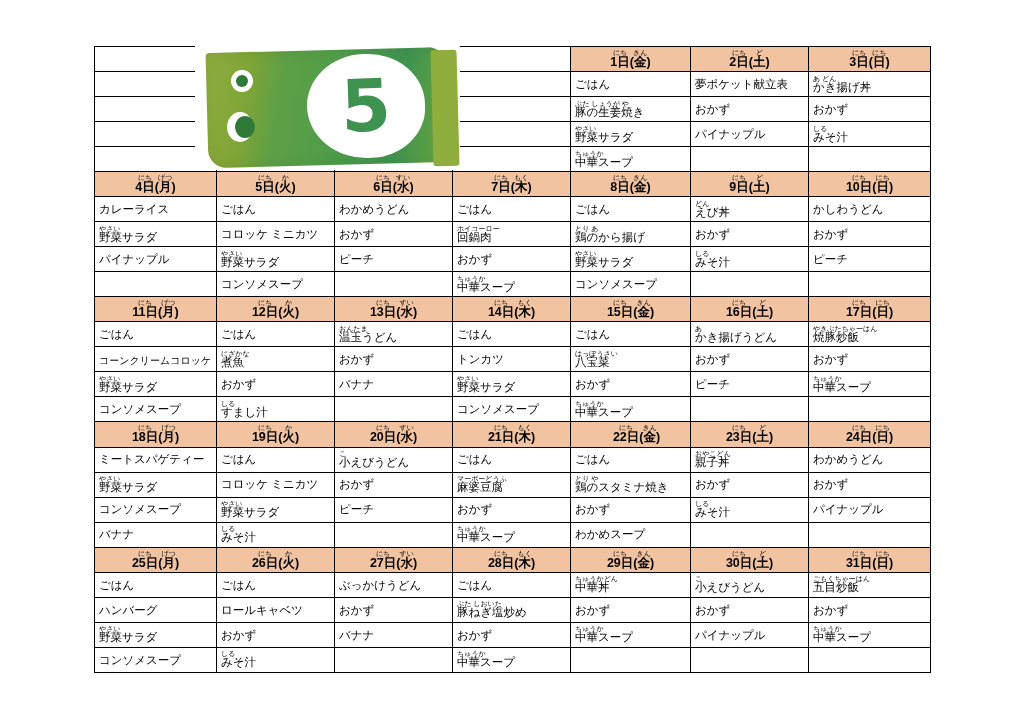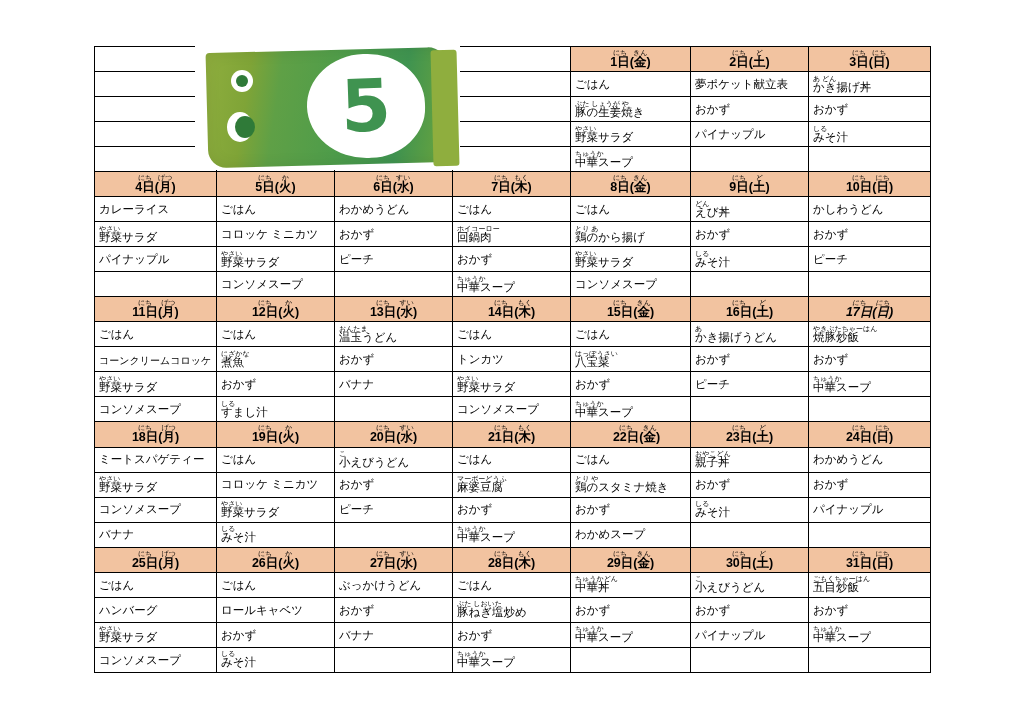--- a/index.html
+++ b/index.html
@@ -285,21 +285,21 @@
           <td style="width: 118px;"></td>
           <td style="width: 122px;"></td>
         </tr>
         <tr>
           <td class="daycell" style="width: 122px;"><span class="rubywrap"><span class="rt">にち</span><span class="rbse">11日</span></span><span class="rubywrap"><span class="rt">げつ</span><span class="rbse">(月)</span></span></td>
           <td class="daycell" style="width: 118px;"><span class="rubywrap"><span class="rt">にち</span><span class="rbse">12日</span></span><span class="rubywrap"><span class="rt">か</span><span class="rbse">(火)</span></span></td>
           <td class="daycell" style="width: 118px;"><span class="rubywrap"><span class="rt">にち</span><span class="rbse">13日</span></span><span class="rubywrap"><span class="rt">すい</span><span class="rbse">(水)</span></span></td>
           <td class="daycell" style="width: 118px;"><span class="rubywrap"><span class="rt">にち</span><span class="rbse">14日</span></span><span class="rubywrap"><span class="rt">もく</span><span class="rbse">(木)</span></span></td>
           <td class="daycell" style="width: 120px;"><span class="rubywrap"><span class="rt">にち</span><span class="rbse">15日</span></span><span class="rubywrap"><span class="rt">きん</span><span class="rbse">(金)</span></span></td>
           <td class="daycell" style="width: 118px;"><span class="rubywrap"><span class="rt">にち</span><span class="rbse">16日</span></span><span class="rubywrap"><span class="rt">ど</span><span class="rbse">(土)</span></span></td>
-          <td class="daycell" style="width: 122px; font-style: italic;"><span class="rubywrap"><span class="rt">にち</span><span class="rbse">17日</span></span><span class="rubywrap"><span class="rt">にち</span><span class="rbse">(日)</span></span></td>
+          <td class="daycell" style="width: 122px;"><span class="rubywrap"><span class="rt">にち</span><span class="rbse">17日</span></span><span class="rubywrap"><span class="rt">にち</span><span class="rbse">(日)</span></span></td>
         </tr>
         <tr>
           <td style="width: 122px;"><span class="cellruby"><span class="rt"></span><span class="rbse">ごはん</span></span></td>
           <td style="width: 118px;"><span class="cellruby"><span class="rt"></span><span class="rbse">ごはん</span></span></td>
           <td style="width: 118px;"><span class="cellruby"><span class="rt">おんたま</span><span class="rbse">温玉うどん</span></span></td>
           <td style="width: 118px;"><span class="cellruby"><span class="rt"></span><span class="rbse">ごはん</span></span></td>
           <td style="width: 120px;"><span class="cellruby"><span class="rt"></span><span class="rbse">ごはん</span></span></td>
           <td style="width: 118px;"><span class="cellruby"><span class="rt">あ</span><span class="rbse">かき揚げうどん</span></span></td>
           <td style="width: 122px;"><span class="cellruby"><span class="rt">やきぶたちゃーはん</span><span class="rbse">焼豚炒飯</span></span></td>
         </tr>

